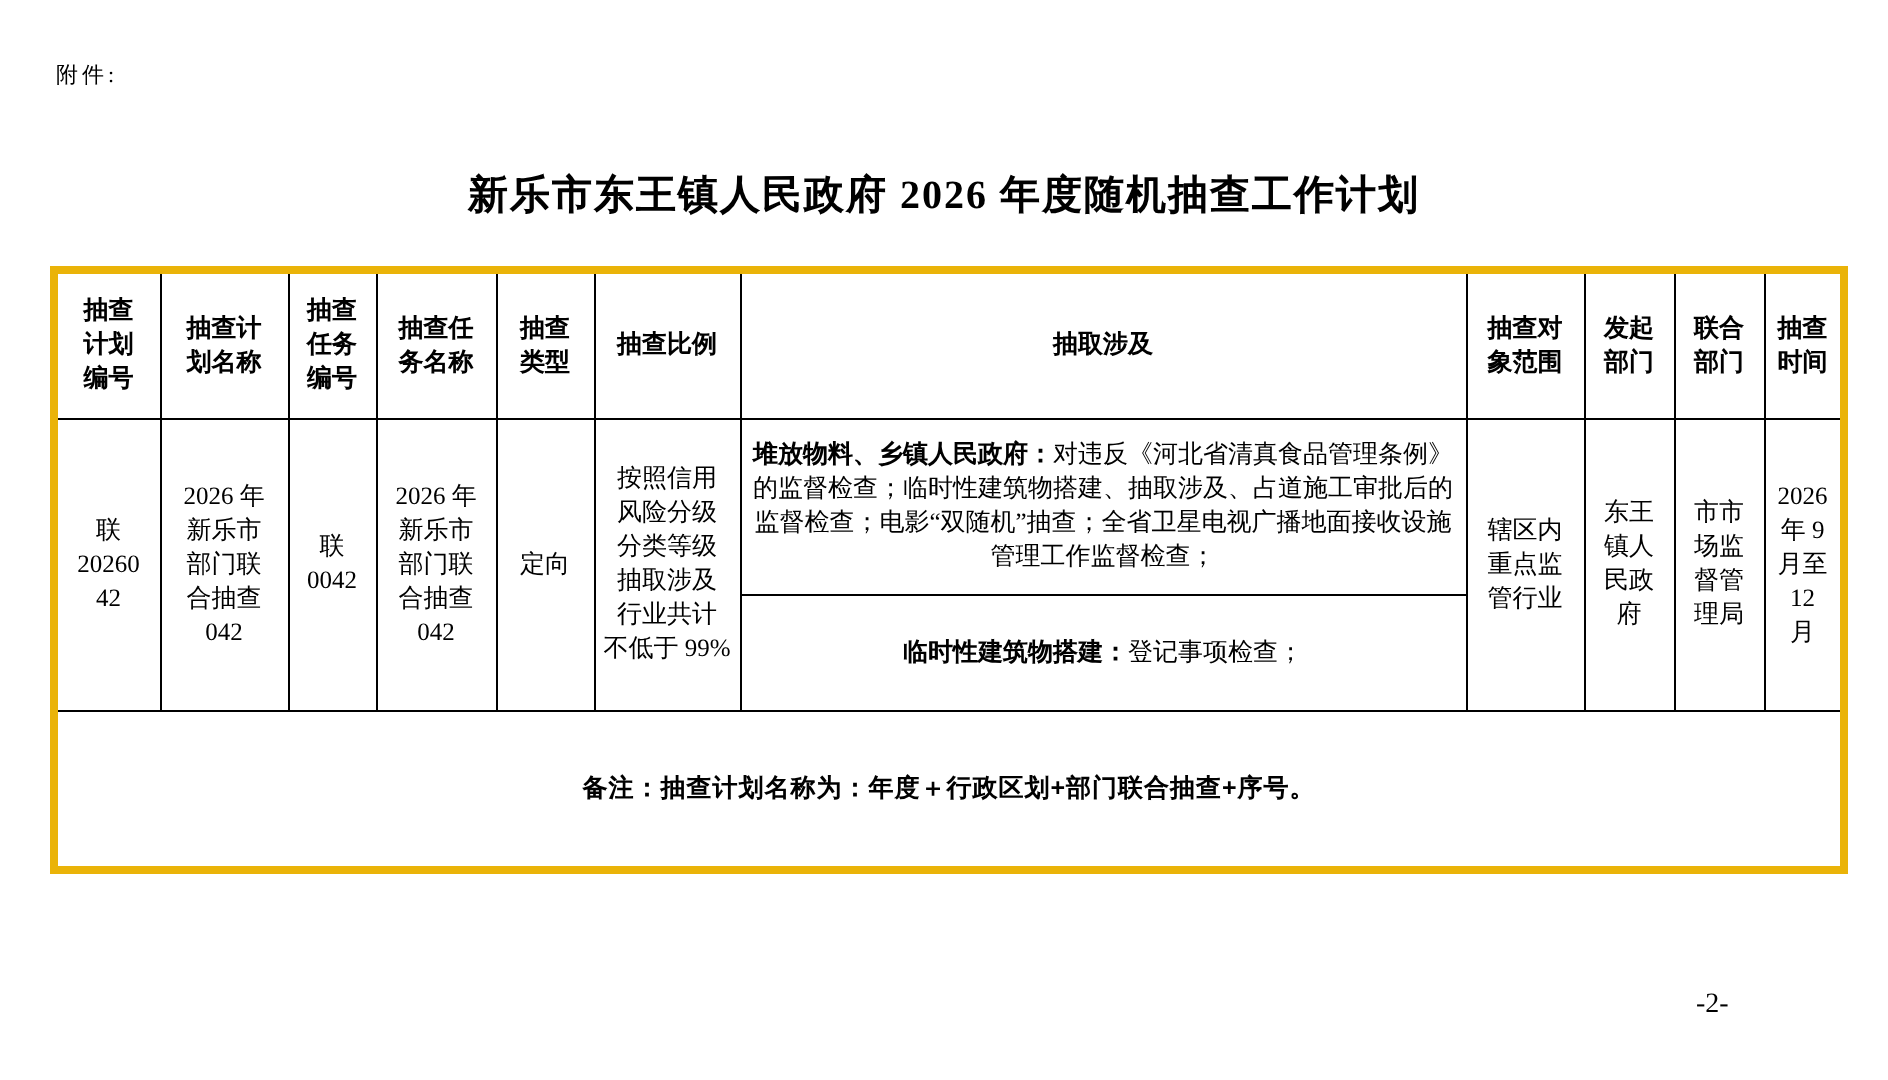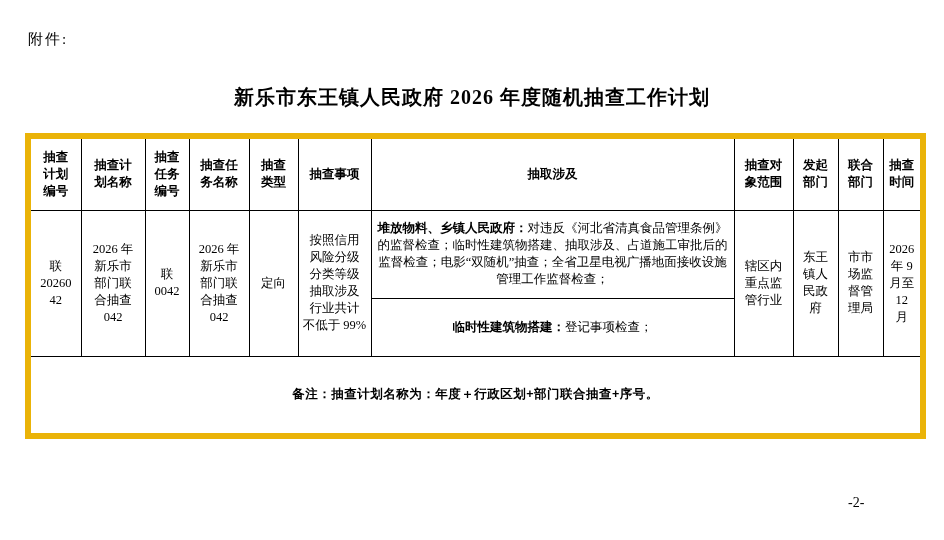--- a/index.html
+++ b/index.html
@@ -7,39 +7,39 @@
     width: 944px; height: 540px;
     background: #ffffff;
     position: relative;
     font-family: "Liberation Serif", serif;
     color: #000;
     overflow: hidden;
   }
   .attachment {
     position: absolute;
     left: 28px; top: 30px;
-    font-size: 15px;
+    font-size: 11px;
     letter-spacing: 2px;
   }
   .doc-title {
     position: absolute;
     left: 0; right: 0; top: 84px;
     text-align: center;
     font-size: 20px;
     font-weight: bold;
     letter-spacing: 1px;
     font-family: "Liberation Serif", serif;
   }
   table.plan-table {
     position: absolute;
     left: 25px; top: 133px;
     width: 895px;
     border-collapse: collapse;
     table-layout: fixed;
-    border: 6px solid #eab308;
+    border: 4px solid #eab308;
   }
   table.plan-table td {
     border: 1px solid #000;
     padding: 2px 3px;
     font-size: 12.5px;
     line-height: 1.36;
     text-align: center;
     vertical-align: middle;
     overflow: hidden;
     word-break: break-all;
@@ -108,21 +108,21 @@
 编号</td>
       <td class="hd">抽查计
 划名称</td>
       <td class="hd">抽查
 任务
 编号</td>
       <td class="hd">抽查任
 务名称</td>
       <td class="hd">抽查
 类型</td>
-      <td class="hd">抽查事项</td>
+      <td class="hd">抽查比例</td>
       <td class="hd">抽取涉及</td>
       <td class="hd">抽查对
 象范围</td>
       <td class="hd">发起
 部门</td>
       <td class="hd">联合
 部门</td>
       <td class="hd">抽查
 时间</td>
     </tr>

